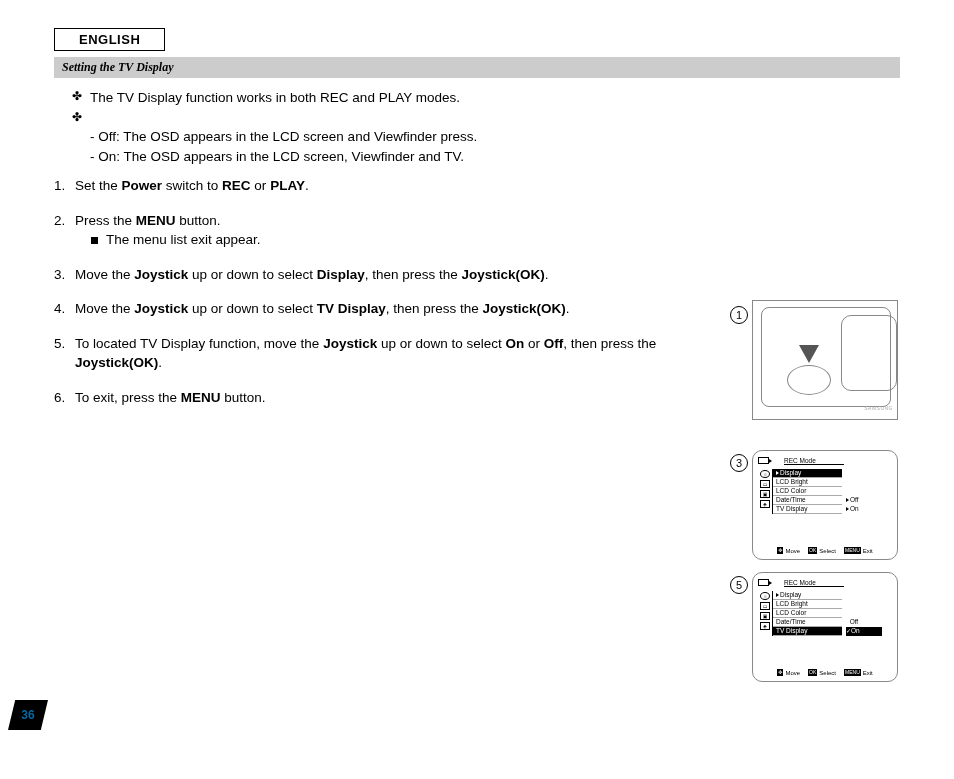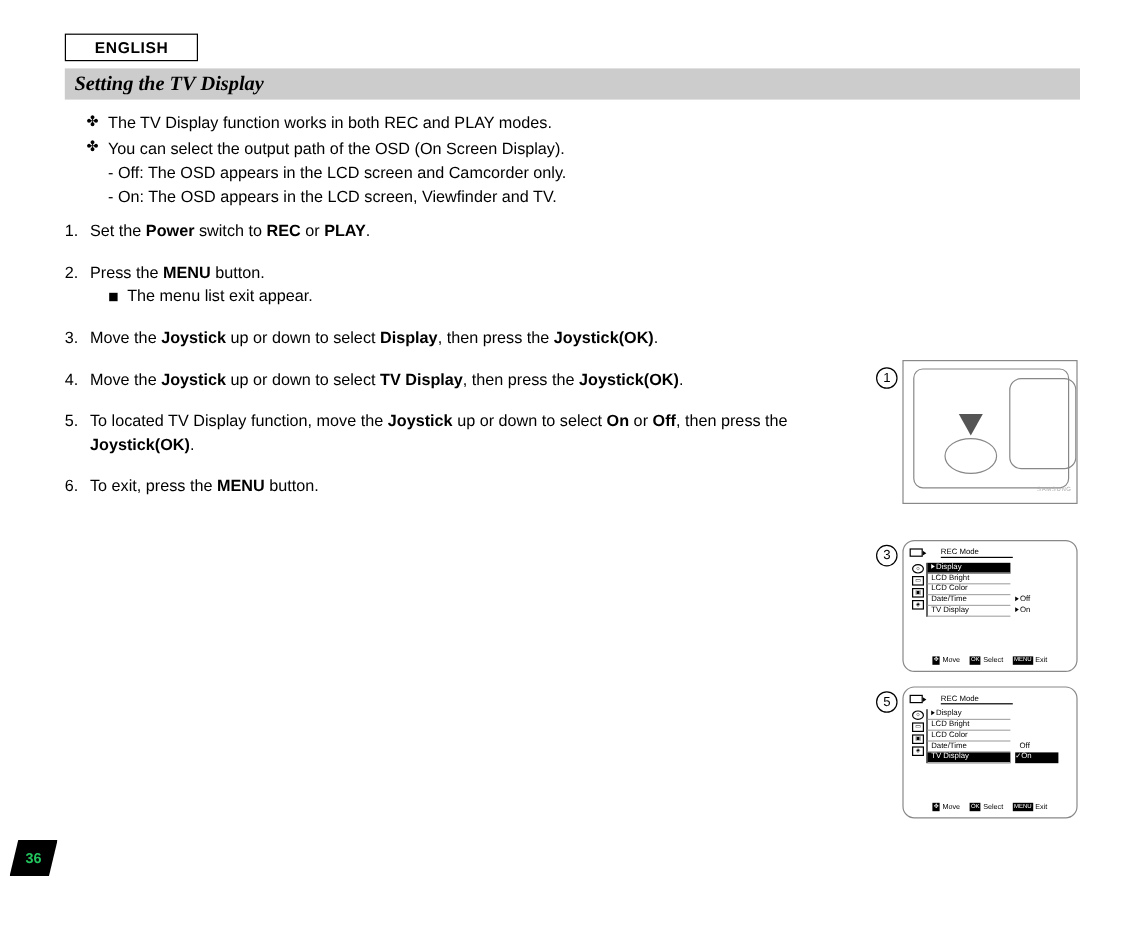--- a/index.html
+++ b/index.html
@@ -1,30 +1,30 @@
 <!DOCTYPE html>
 <html><head>
 <meta charset="utf-8">
 <style>
   * { box-sizing: border-box; margin: 0; padding: 0; }
   body { background: #fff; font-family: Arial, Helvetica, sans-serif; color: #000; width: 954px; height: 779px; position: relative; }
   .page { padding: 28px 54px 0 54px; position: relative; }
   .lang-box { border: 1.5px solid #000; display: inline-block; padding: 3px 24px; font-size: 13px; font-weight: bold; letter-spacing: 0.5px; margin-bottom: 6px; }
   .title { font-size: 22px; font-weight: bold; border-bottom: 2px solid #000; padding-bottom: 3px; margin-bottom: 6px; }
-  .subtitle-bar { background: #ccc; padding: 3px 8px; font-style: italic; font-family: Georgia, 'Times New Roman', serif; font-size: 17px; font-weight: bold; margin-bottom: 10px; }
+  .subtitle-bar { background: #ccc; padding: 3px 8px; font-style: italic; font-family: Georgia, 'Times New Roman', serif; font-size: 12px; font-weight: bold; margin-bottom: 10px; }
   .content { font-size: 13.5px; line-height: 1.45; width: 640px; }
   .bullet-list { padding-left: 18px; }
   .bullet-list .row { display: flex; align-items: flex-start; margin-bottom: 1px; }
   .bullet-list .sym { width: 18px; flex: none; font-size: 12px; }
   .bullet-list .sub { padding-left: 18px; }
   .steps { padding-left: 15px; margin-top: 10px; }
   .steps li { margin-bottom: 15px; padding-left: 6px; }
   .sub-square { display: inline-block; width: 7px; height: 7px; background: #000; margin: 0 8px 1px 16px; vertical-align: middle; }
   .page-num { position: absolute; left: 8px; top: 700px; }
-  .page-num-shape { width: 40px; height: 30px; background: #000; color: #22c55e; display: flex; align-items: center; justify-content: center; font-size: 12px; font-weight: bold; clip-path: polygon(18% 0, 100% 0, 82% 100%, 0 100%); }
+  .page-num-shape { width: 40px; height: 30px; background: #000; color: #0369a1; display: flex; align-items: center; justify-content: center; font-size: 12px; font-weight: bold; clip-path: polygon(18% 0, 100% 0, 82% 100%, 0 100%); }
 
   .figure-block { position: absolute; right: 56px; }
   .circ { position: absolute; left: -22px; width: 18px; height: 18px; border: 1.5px solid #000; border-radius: 50%; background: #fff; font-size: 11px; display: flex; align-items: center; justify-content: center; }
 
   
   .cam-fig { top: 300px; width: 146px; height: 120px; }
   .cam-fig .circ { top: 6px; }
   .cam-box { border: 1px solid #888; width: 146px; height: 120px; position: relative; overflow: hidden; }
   .cam-body { position: absolute; left: 8px; top: 6px; width: 130px; height: 100px; border: 1px solid #888; border-radius: 8px; }
   .cam-lens { position: absolute; right: 0; top: 14px; width: 56px; height: 76px; border: 1px solid #888; border-radius: 10px; }
@@ -67,23 +67,22 @@
   <div class="subtitle-bar">Setting the TV Display</div>
 
   <div class="content">
     <div class="bullet-list">
       <div class="row">
           <span class="sym">✤</span>
           <span>The TV Display function works in both REC and PLAY modes.</span>
         </div>
       <div class="row">
           <span class="sym">✤</span>
-          <span>You can select the output path of the OSD (On Screen Display).</span>
-        </div>
-      <div class="sub">- Off: The OSD appears in the LCD screen and Camcorder only.</div>
+        </div>
+      <div class="sub">- Off: The OSD appears in the LCD screen and Viewfinder press.</div>
       <div class="sub">- On: The OSD appears in the LCD screen, Viewfinder and TV.</div>
     </div>
 
     <ol class="steps">
       <li><span>Set the </span><b>Power</b><span> switch to </span><b>REC</b><span> or </span><b>PLAY</b><span>.</span></li>
       <li><span>Press the </span><b>MENU</b><span> button.</span><br>
         <span class="sub-square"></span><span>The menu list exit appear.</span>
       </li>
       <li><span>Move the </span><b>Joystick</b><span> up or down to select </span><b>Display</b><span>, then press the </span><b>Joystick(OK)</b><span>.</span></li>
       <li><span>Move the </span><b>Joystick</b><span> up or down to select </span><b>TV Display</b><span>, then press the </span><b>Joystick(OK)</b><span>.</span></li>

